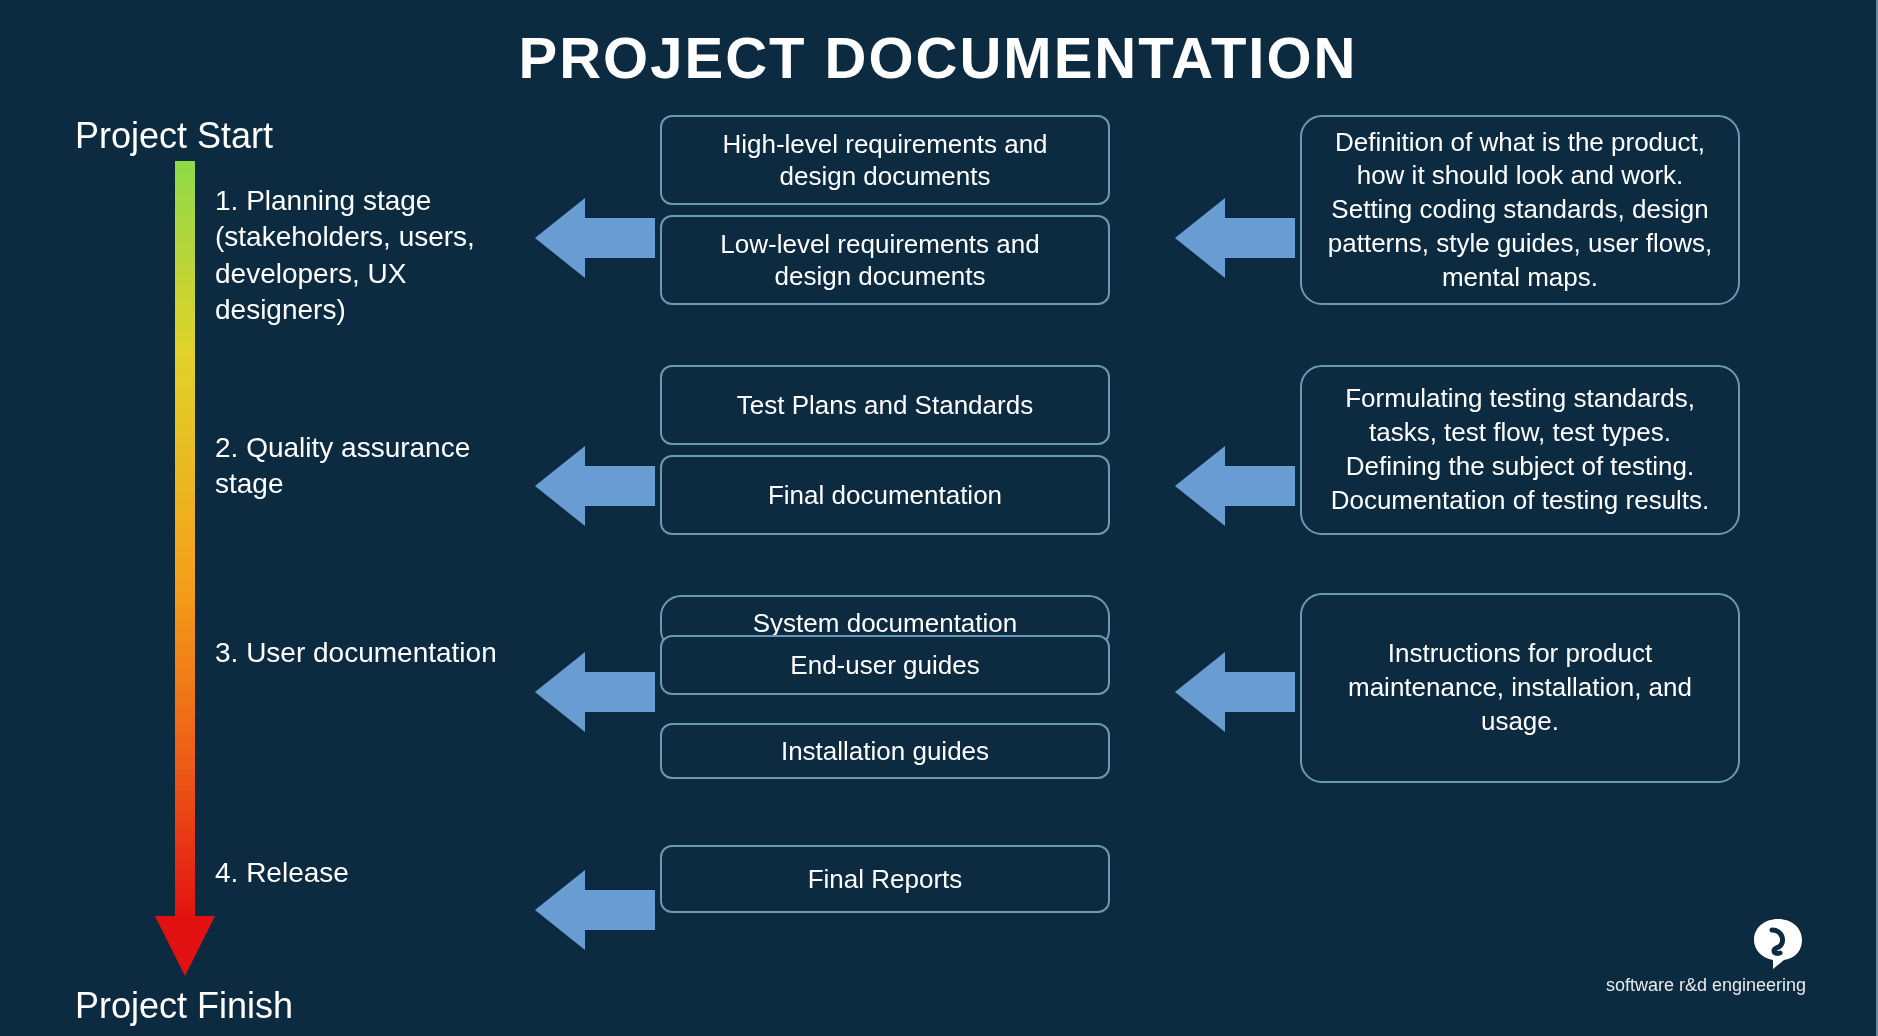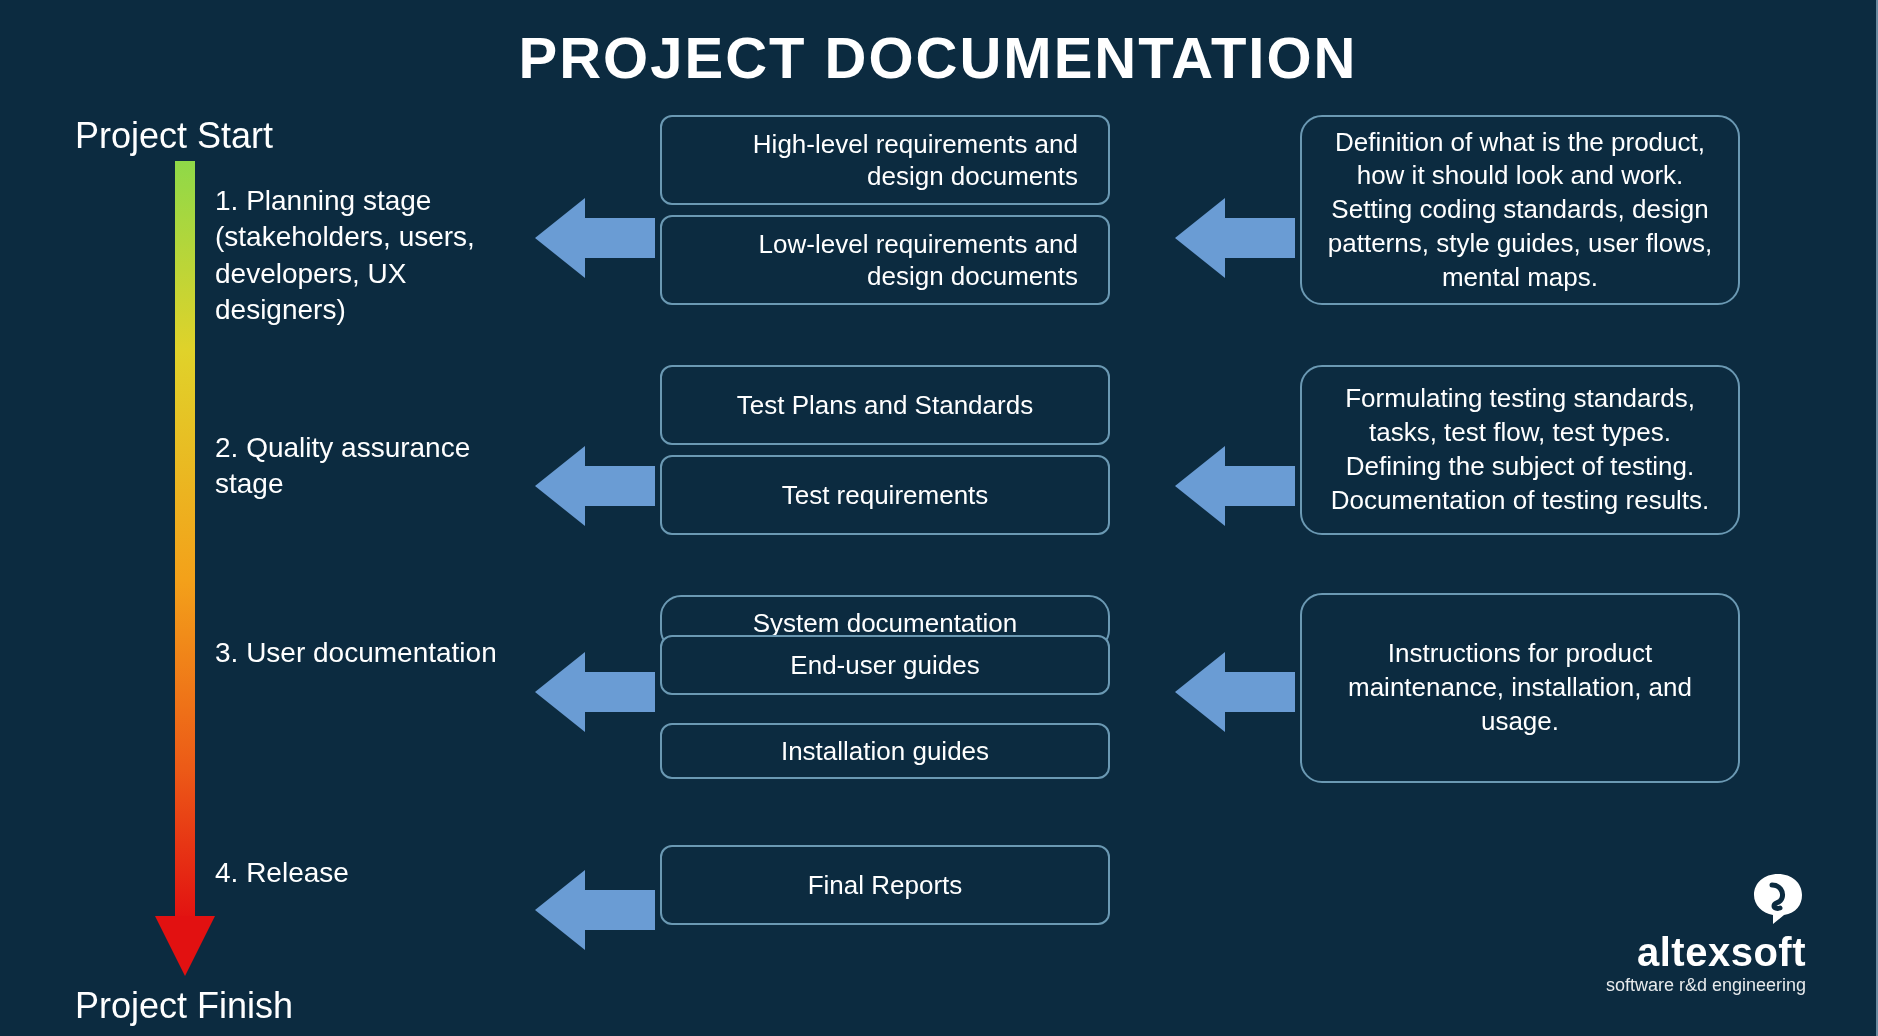--- a/index.html
+++ b/index.html
@@ -64,21 +64,21 @@
     left: 660px;
     top: 115px;
     width: 460px;
   }
   .box {
     position: absolute;
     width: 450px;
     border: 2px solid #6b99b3;
     border-radius: 12px;
     background: #0c2b40;
-    text-align: right;
+    text-align: center;
     display: flex;
     align-items: center;
     justify-content: center;
     font-size: 26px;
     padding: 6px 30px;
     line-height: 1.25;
   }
   .desc-col {
     position: absolute;
     left: 1300px;
@@ -165,27 +165,27 @@
   <svg class="arrow-left" style="top:740px;" viewBox="0 0 120 80">
       <polygon points="0,40 50,0 50,20 120,20 120,60 50,60 50,80" fill="#6a9cd4"></polygon>
     </svg>
 </div>
 
 <div class="boxes-col">
   <div class="box" style="top:0; height:90px;">High-level requirements and design documents</div>
   <div class="box" style="top:100px; height:90px;padding-left:20px;">Low-level requirements and design documents</div>
 
   <div class="box" style="top:250px; height:80px;">Test Plans and Standards</div>
-  <div class="box" style="top:340px; height:80px;">Test requirements</div>
+  <div class="box" style="top:340px; height:80px;">Final documentation</div>
 
   <div class="box" style="top:480px; height:56px;border-radius:21px;">System documentation</div>
   <div class="box" style="top:520px; height:60px;">End-user guides</div>
   <div class="box" style="top:608px; height:56px;">Installation guides</div>
 
-  <div class="box" style="top:730px; height:80px;">Final Reports</div>
+  <div class="box" style="top:730px; height:68px;">Final Reports</div>
 </div>
 
 <div class="arrows-col2">
   <svg class="arrow-left" style="top:68px;" viewBox="0 0 120 80">
       <polygon points="0,40 50,0 50,20 120,20 120,60 50,60 50,80" fill="#6a9cd4"></polygon>
     </svg>
   <svg class="arrow-left" style="top:316px;" viewBox="0 0 120 80">
       <polygon points="0,40 50,0 50,20 120,20 120,60 50,60 50,80" fill="#6a9cd4"></polygon>
     </svg>
   <svg class="arrow-left" style="top:522px;" viewBox="0 0 120 80">
@@ -199,15 +199,14 @@
   <div class="desc-box" style="top:478px; height:190px;">Instructions for product maintenance, installation, and usage.</div>
 </div>
 
 <div class="logo">
   <div class="bubble-wrap">
     <svg width="56" height="56" viewBox="0 0 56 56">
       <path d="M28 4 C14 4 4 13 4 25 C4 35 12 43 23 45 L23 54 L34 45 C46 43 52 35 52 25 C52 13 42 4 28 4 Z" fill="#ffffff"></path>
       <path d="M22 15 C30 15 34 22 32 28 C30 34 24 32 24 36 C24 38 27 39 30 38" stroke="#0c2b40" stroke-width="5" fill="none" stroke-linecap="round"></path>
     </svg>
   </div>
-  <div class="brand">altexsoft</div>
   <div class="sub">software r&amp;d engineering</div>
 </div>
 
 </body></html>

